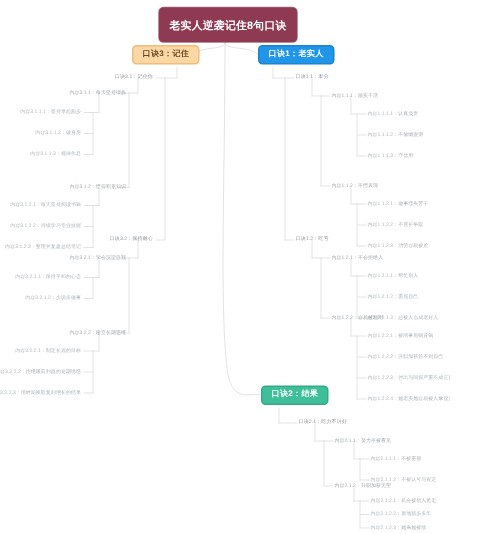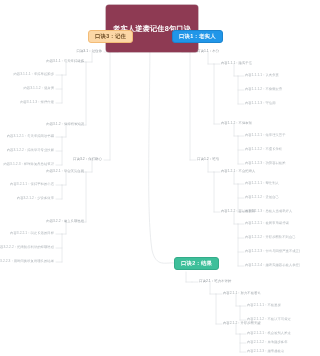--- a/index.html
+++ b/index.html
@@ -20,21 +20,21 @@
     line-height:1;
   }
 
   
   .root{
     background:#8e3a53;
     color:#ffffff;
     border-radius:3px;
     font-size:7.2px;
     font-weight:bold;
-    padding:20px 7px;
+    padding:8px 7px;
     letter-spacing:.2px;
     box-shadow:0 0 0 .5px rgba(120,45,70,.7);
   }
 
   
   .chip{
     border-radius:3px;
     font-size:5.4px;
     font-weight:bold;
     padding:3px 6px;

